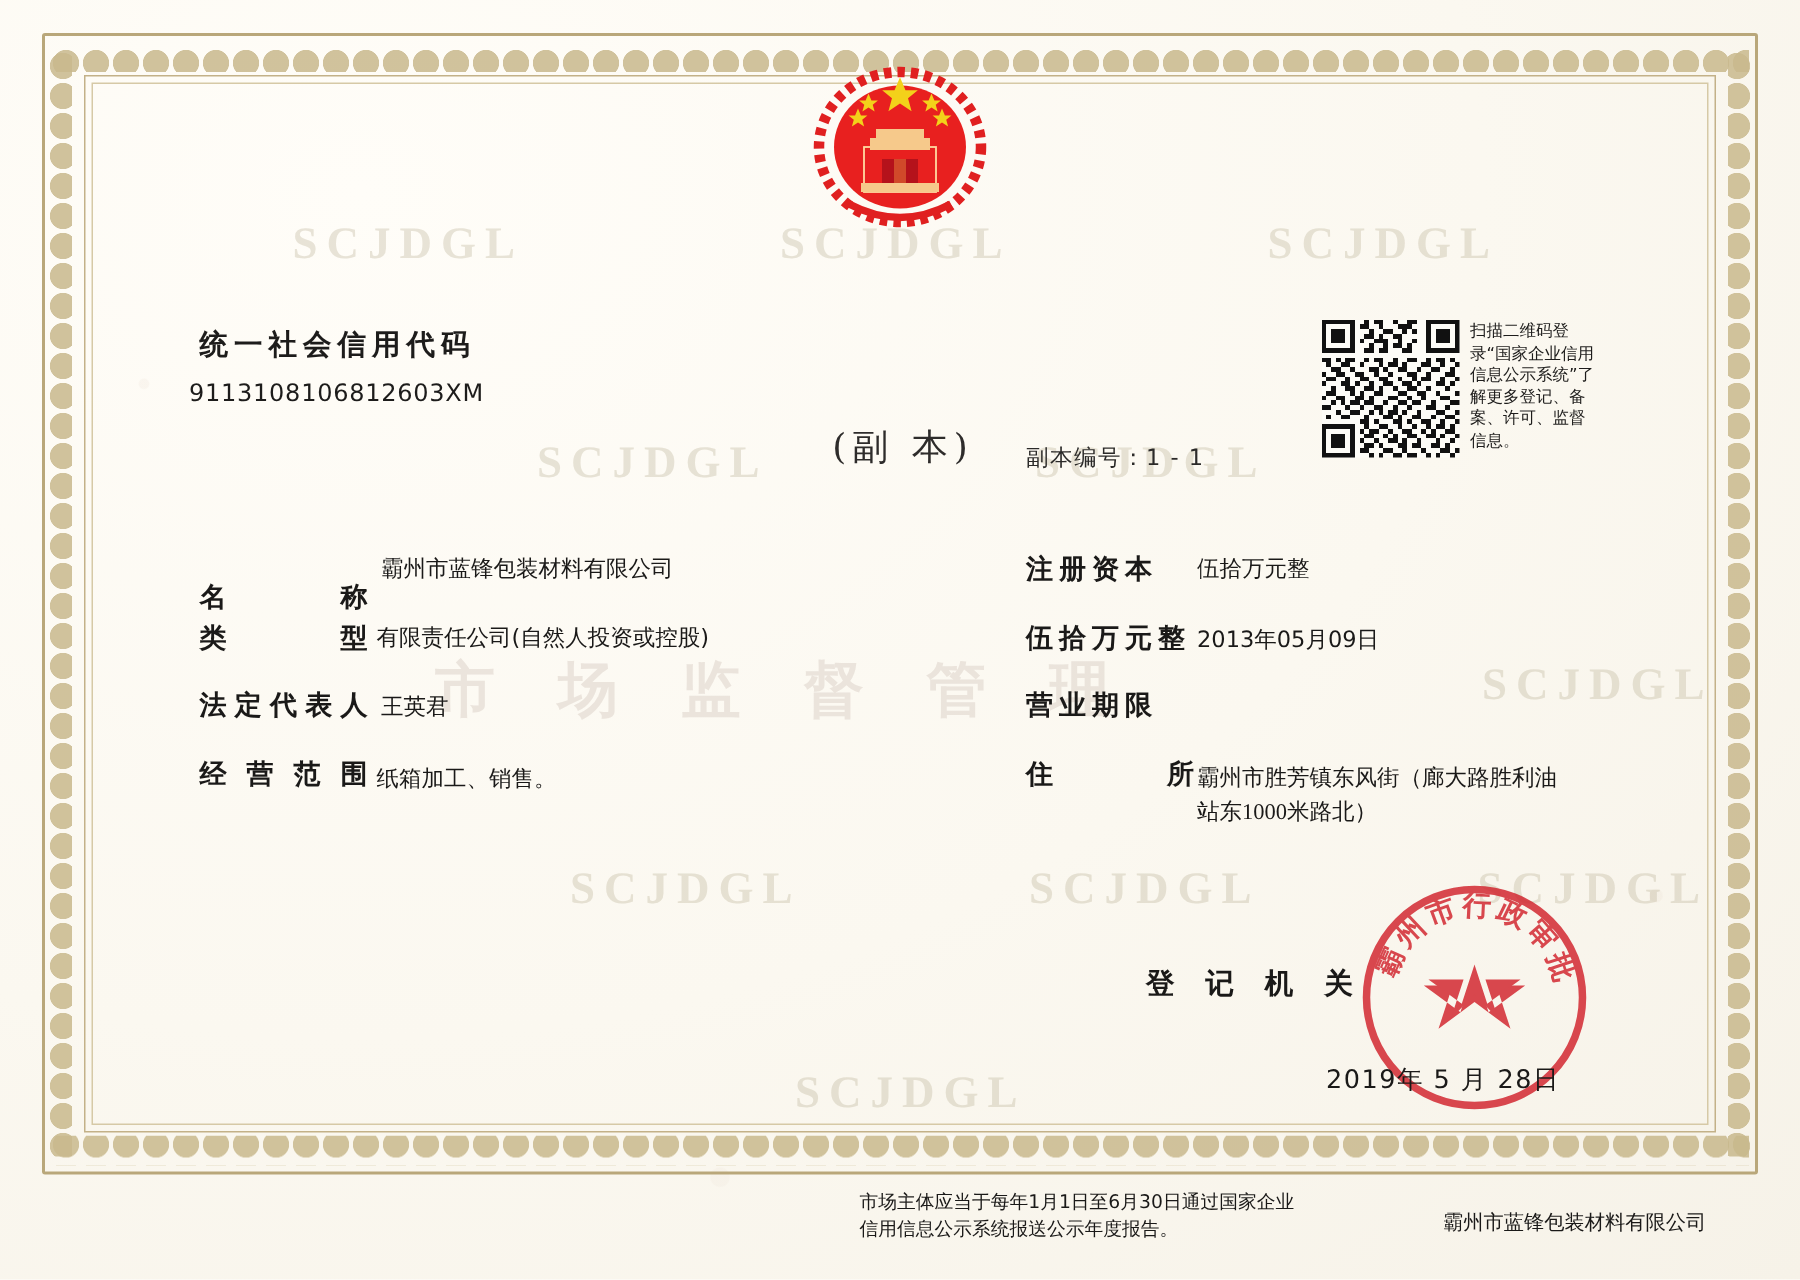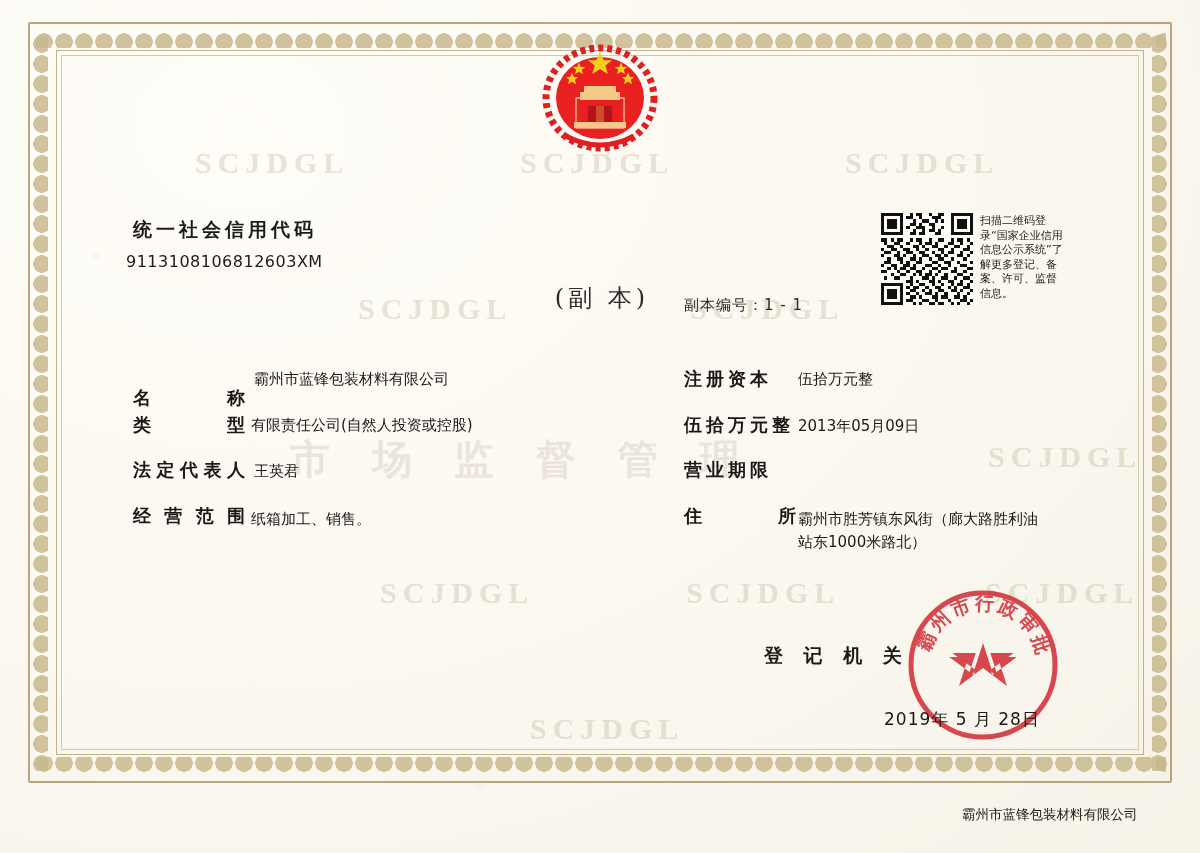--- a/index.html
+++ b/index.html
@@ -190,21 +190,21 @@
     font-family: "DejaVu Serif", "Liberation Serif", serif;
     white-space: nowrap;
   }
   .field-value {
     position: absolute;
     font-size: 15px;
     color: #1a1918;
     font-family: "DejaVu Sans", "Liberation Sans", sans-serif;
     white-space: nowrap;
   }
-  .field-value.wrap { white-space: normal; width: 245px; line-height: 23px; }
+  .field-value.wrap { white-space: normal; width: 245px; line-height: 23px; font-family: Liberation Serif, serif; }
 
   .sp4 { letter-spacing: 4px; }
   .spread-4 {
     display: inline-block;
     width: 112px;
     text-align: justify;
     text-align-last: justify;
   }
   .spread-3 {
     display: inline-block;
@@ -607,15 +607,16 @@
       <polygon points="77,55 85.5,81.2 107.7,65 84.3,65 92.8,91.2 77,75 61.2,91.2 69.7,65 46.3,65 68.5,81.2" fill="#d1212b"></polygon>
       <path id="sealarc" d="M 22 77 A 55 55 0 0 1 132 77" fill="none"></path>
       <text font-family="DejaVu Serif, Liberation Serif, serif" font-size="19" fill="#d1212b" font-weight="bold" letter-spacing="3">
         <textPath href="#sealarc" startOffset="7%">霸州市行政审批局</textPath>
       </text>
     </svg>
   </div>
 
   <div class="issue-date">2019年  5 月 28日</div>
 
+  <div class="footer-center">市场主体应当于每年1月1日至6月30日通过国家企业信用信息公示系统报送公示年度报告。</div>
   <div class="footer-right">霸州市蓝锋包装材料有限公司</div>
 
 </div>
 
 </body></html>

